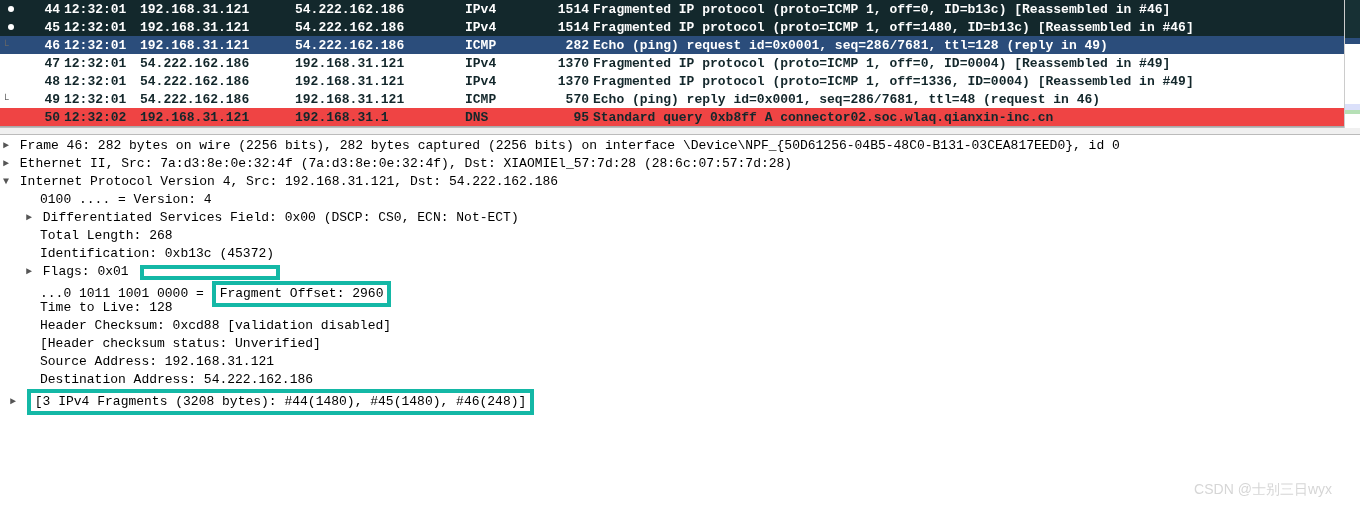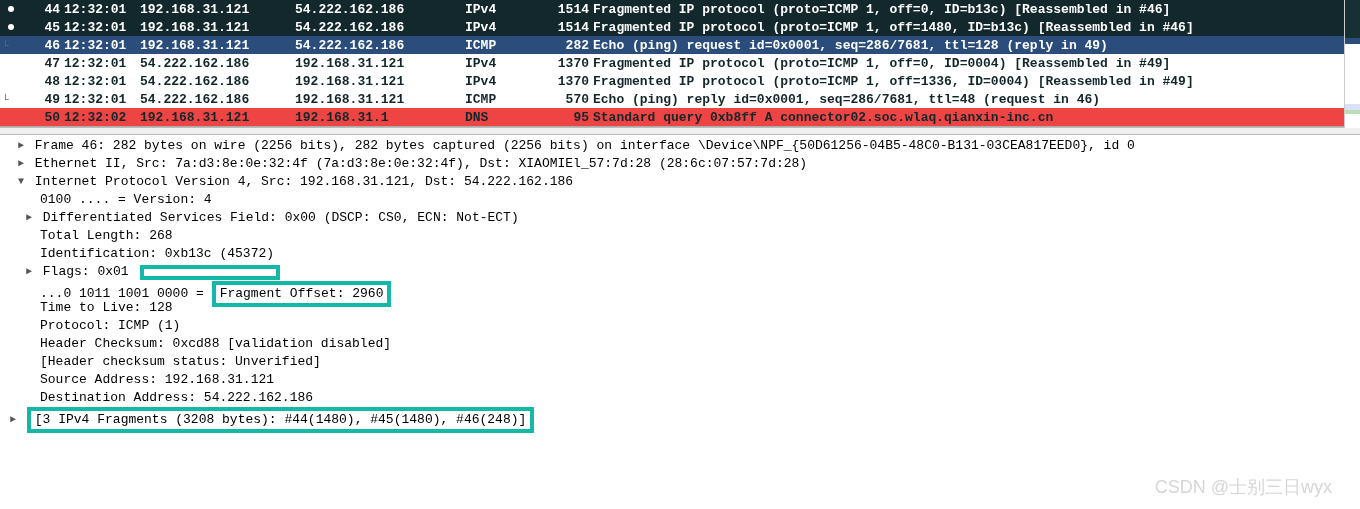--- a/index.html
+++ b/index.html
@@ -68,21 +68,21 @@
     border-top: 1px solid #bbb; border-bottom: 1px solid #bbb;
   }
 
   .details-panel {
     background: #ffffff;
     padding: 2px 0 4px 0;
     line-height: 18px;
   }
   .tree-row {
     white-space: nowrap;
-    padding-left: 15px;
+    padding-left: 0;
     height: 18px;
   }
   .tree-indent-1 { padding-left: 40px; }
   .expander {
     display: inline-block;
     width: 12px;
     text-align: center;
     color: #555;
     cursor: default;
     font-size: 10px;
@@ -92,21 +92,21 @@
     border: 4px solid #14b8a6;
     display: inline-block;
     padding: 0 4px;
   }
   .watermark {
     position: absolute;
     right: 28px;
     bottom: 10px;
     color: #d6d6d6;
     font-family: Arial, sans-serif;
-    font-size: 18px;
+    font-size: 14px;
     pointer-events: none;
     user-select: none;
   }
 </style>
 </head>
 <body>
 
 <div class="top-panel">
   <table class="packet-table">
     <tbody id="packet-body">
@@ -225,21 +225,20 @@
     <span class="expander">►</span>
     <span>Flags: 0x01</span>
     <span class="red-box" style="width:140px;height:15px;margin-left:4px;vertical-align:middle"></span>
   </div>
 
   <div class="tree-row tree-indent-1">
     <span>...0 1011 1001 0000 = </span><span class="red-box"><span>Fragment Offset: 2960</span></span>
   </div>
 
   <div class="tree-row tree-indent-1"><span>Time to Live: 128</span></div>
-  <div class="tree-row tree-indent-1"><span>Protocol: ICMP (1)</span></div>
   <div class="tree-row tree-indent-1"><span>Header Checksum: 0xcd88 [validation disabled]</span></div>
   <div class="tree-row tree-indent-1"><span>[Header checksum status: Unverified]</span></div>
   <div class="tree-row tree-indent-1"><span>Source Address: 192.168.31.121</span></div>
   <div class="tree-row tree-indent-1"><span>Destination Address: 54.222.162.186</span></div>
 
   <div class="tree-row" style="padding-left:7px">
     <span class="expander">►</span>
     <span class="red-box"><span>[3 IPv4 Fragments (3208 bytes): #44(1480), #45(1480), #46(248)]</span></span>
   </div>
 

